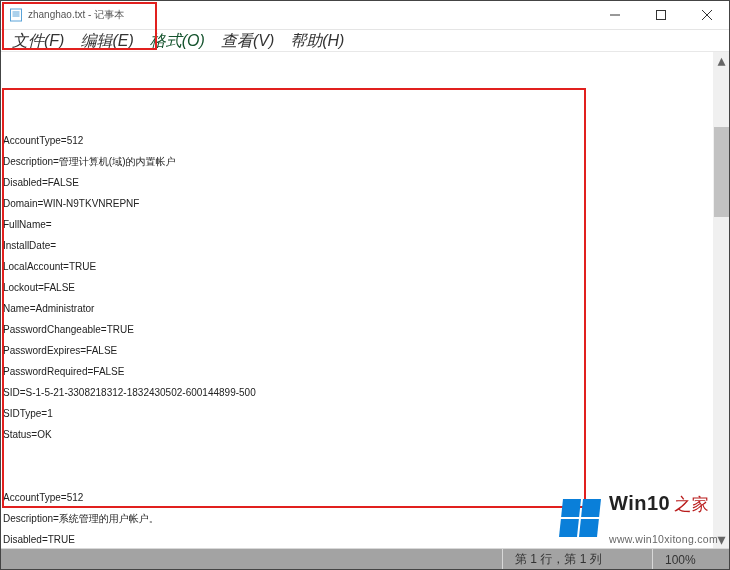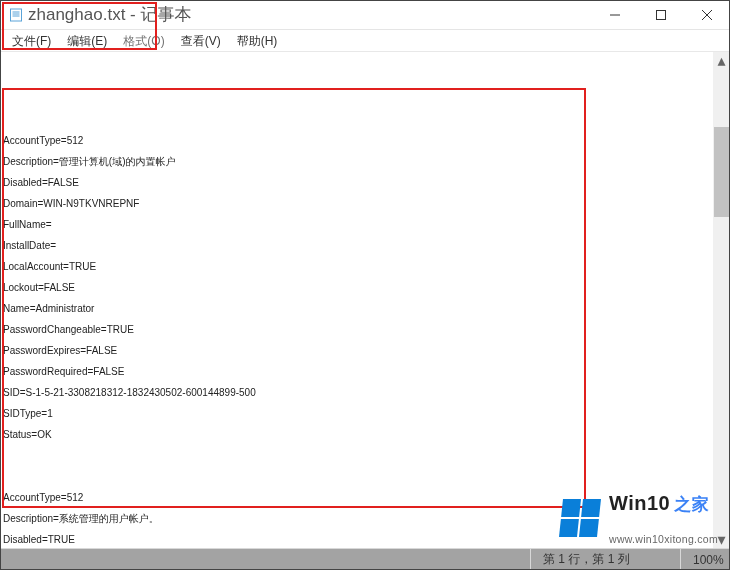--- a/index.html
+++ b/index.html
@@ -17,35 +17,35 @@
   }
   .titlebar {
     height: 30px; background: #fff; display: flex; align-items: center;
     border-bottom: 1px solid #e5e5e5;
   }
   .titlebar .icon {
     width: 16px; height: 16px; margin: 0 4px 0 8px;
     display: inline-flex; align-items: center; justify-content: center;
   }
   .titlebar .icon svg { width: 14px; height: 14px; }
-  .title-text { font-size: 17px; color: #555; text-align: right; }
+  .title-text { font-size: 10px; color: #555; text-align: right; }
   .window-controls { margin-left: auto; display: flex; height: 100%; }
   .window-controls .ctrl {
     width: 46px; height: 100%; display: flex; align-items: center; justify-content: center;
     color: #444;
   }
   .window-controls .ctrl svg { width: 10px; height: 10px; stroke: #333; stroke-width: 1; fill: none; }
   .menubar {
     display: flex; height: 22px; align-items: center; padding-left: 4px;
     border-bottom: 1px solid #e8e8e8;
   }
   .menubar .menu-item {
-    font-size: 12px; color: #333; padding: 0 8px; line-height: 22px;
+    font-size: 16px; color: #333; padding: 0 8px; line-height: 22px; font-style: italic;
   }
-  .menubar .menu-item.highlight { color: #737373; }
+  .menubar .menu-item.highlight { color: #14532d; }
   .content-wrap {
     position: relative; height: calc(100% - 30px - 22px - 22px);
   }
   .textarea {
     position: absolute; top: 0; left: 3px; right: 18px; bottom: 0;
     font-family: Arial, "Microsoft YaHei", sans-serif;
     font-size: 10px; line-height: 21px; color: #222;
     padding: 36px 0 0 0;
     white-space: pre; overflow: hidden;
   }
@@ -62,38 +62,38 @@
   .vscroll .thumb {
     position:absolute; left:1px; width:15px; top:75px; height:90px; background:#c2c2c2;
   }
   .statusbar {
     height: 22px; border-top: 1px solid #d8d8d8; background:#a3a3a3;
     display: flex; align-items: center; font-size: 12px; color:#333;
   }
   .statusbar .spacer { flex:1; }
   .statusbar .cell { padding: 0 12px; border-left:1px solid #d8d8d8; height:100%; display:flex; align-items:center; }
   .statusbar .cell.first { border-left:1px solid #d8d8d8; width:150px; }
-  .statusbar .cell.zoom { width:50px; }
+  .statusbar .cell.zoom { width:78px; }
   .red-box1 {
     position:absolute; top:2px; left:2px; width:155px; height:48px;
     border:2px solid #e1201e; pointer-events:none; z-index:40;
   }
   .red-box2 {
     position:absolute; top:88px; left:2px; width:584px; height:420px;
     border:2px solid #e1201e; pointer-events:none; z-index:40;
   }
   .watermark {
     position:absolute; right:12px; bottom:26px; display:flex; align-items:center;
     z-index:45; pointer-events:none;
   }
   .watermark .winlogo { display:grid; grid-template-columns:18px 18px; grid-template-rows:18px 18px; gap:2px; transform: skewX(-6deg); margin-right:10px;}
   .watermark .winlogo div { background:#0a7fd9; }
   .watermark .txt { display:flex; flex-direction:column; line-height:1; }
   .watermark .brand { font-size:20px; font-weight:600; color:#222; letter-spacing:0.5px; }
-  .watermark .brand .suffix { color:#3b82f6; font-weight:700; margin-left:4px; font-size:17px;}
+  .watermark .brand .suffix { color:#b91c1c; font-weight:400; margin-left:4px; font-size:17px;}
   .watermark .url { font-size:10.5px; color:#666; letter-spacing:0.3px; margin-top:21px;}
 </style>
 </head>
 <body>
 
 <div class="titlebar">
   <span class="icon">
     <svg viewBox="0 0 14 14">
         <rect x="1.5" y="1" width="11" height="12" fill="#fff" stroke="#5aa3d8"></rect>
         <line x1="3.5" y1="4" x2="10.5" y2="4" stroke="#5aa3d8"></line>

